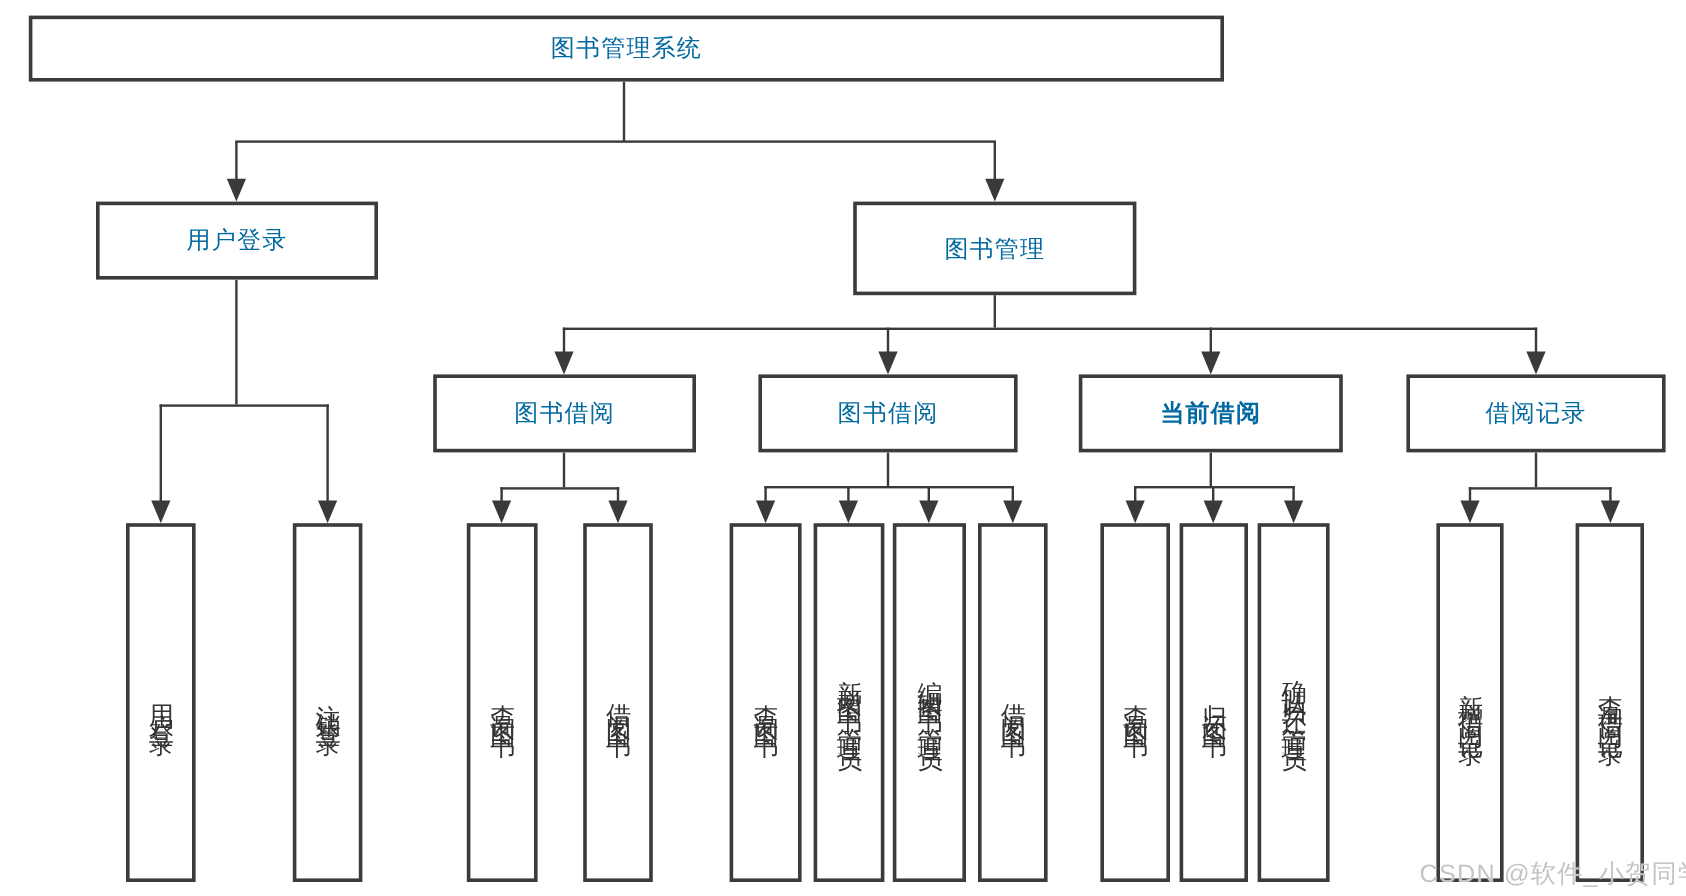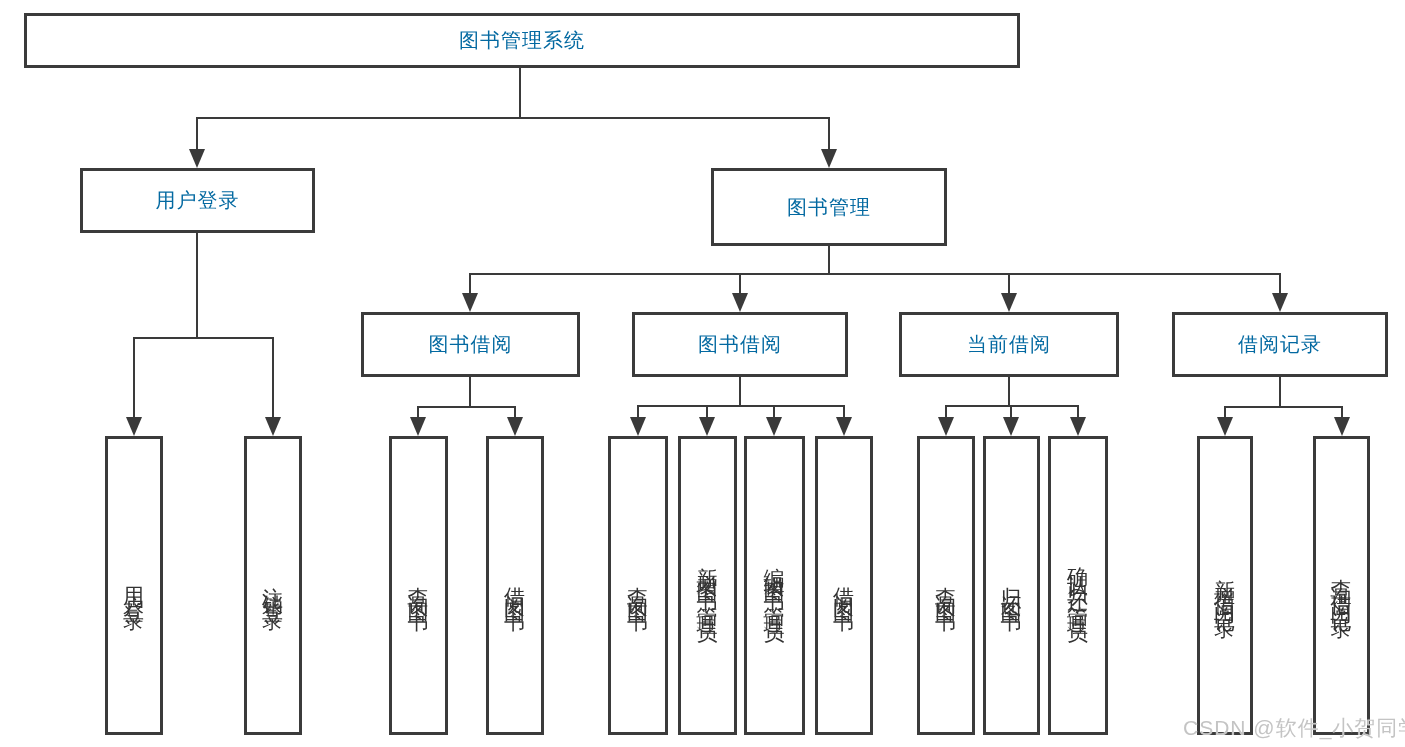--- a/index.html
+++ b/index.html
@@ -102,21 +102,21 @@
   <div class="ar" style="left:732px;top:293px;"></div>
   <div class="ar" style="left:1001px;top:293px;"></div>
   <div class="ar" style="left:1272px;top:293px;"></div>
 
   <div class="box" style="left:361px;top:312px;width:219px;height:65px;">
     <span>图书借阅</span>
   </div>
   <div class="box" style="left:632px;top:312px;width:216px;height:65px;">
     <span>图书借阅</span>
   </div>
-  <div class="box" style="left:899px;top:312px;width:220px;height:65px;">
+  <div class="box" style="left:899px;top:312px;width:220px;height:65px;font-weight:bold;">
     <span>当前借阅</span>
   </div>
   <div class="box" style="left:1172px;top:312px;width:216px;height:65px;">
     <span>借阅记录</span>
   </div>
 
   <div class="vl" style="left:469px;top:377px;height:29px;"></div>
   <div class="hl" style="left:417px;top:406px;width:99px;"></div>
   <div class="vl" style="left:417px;top:406px;height:13px;"></div>
   <div class="vl" style="left:514px;top:406px;height:13px;"></div>

